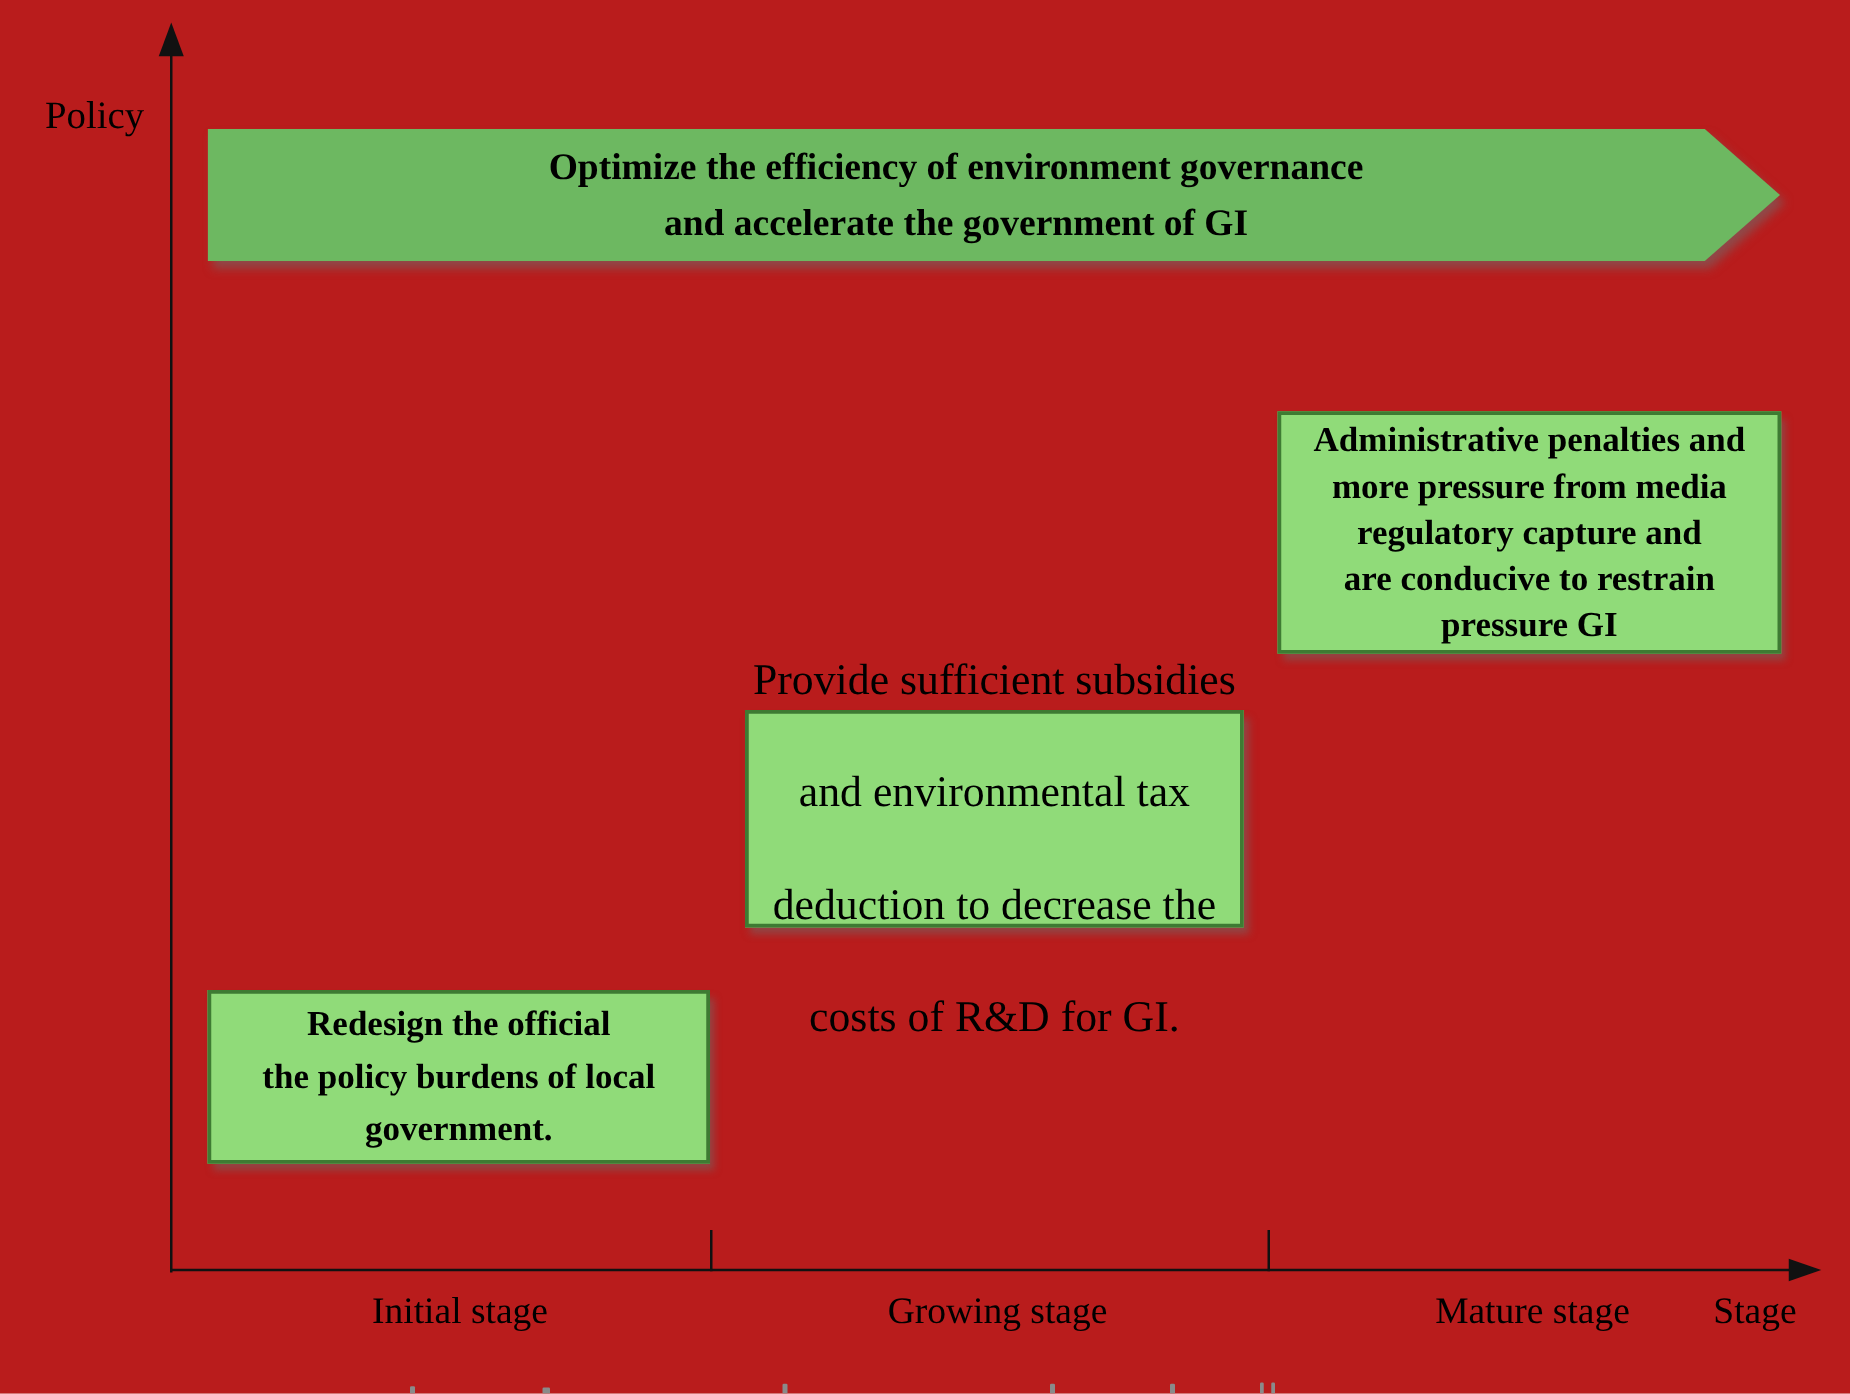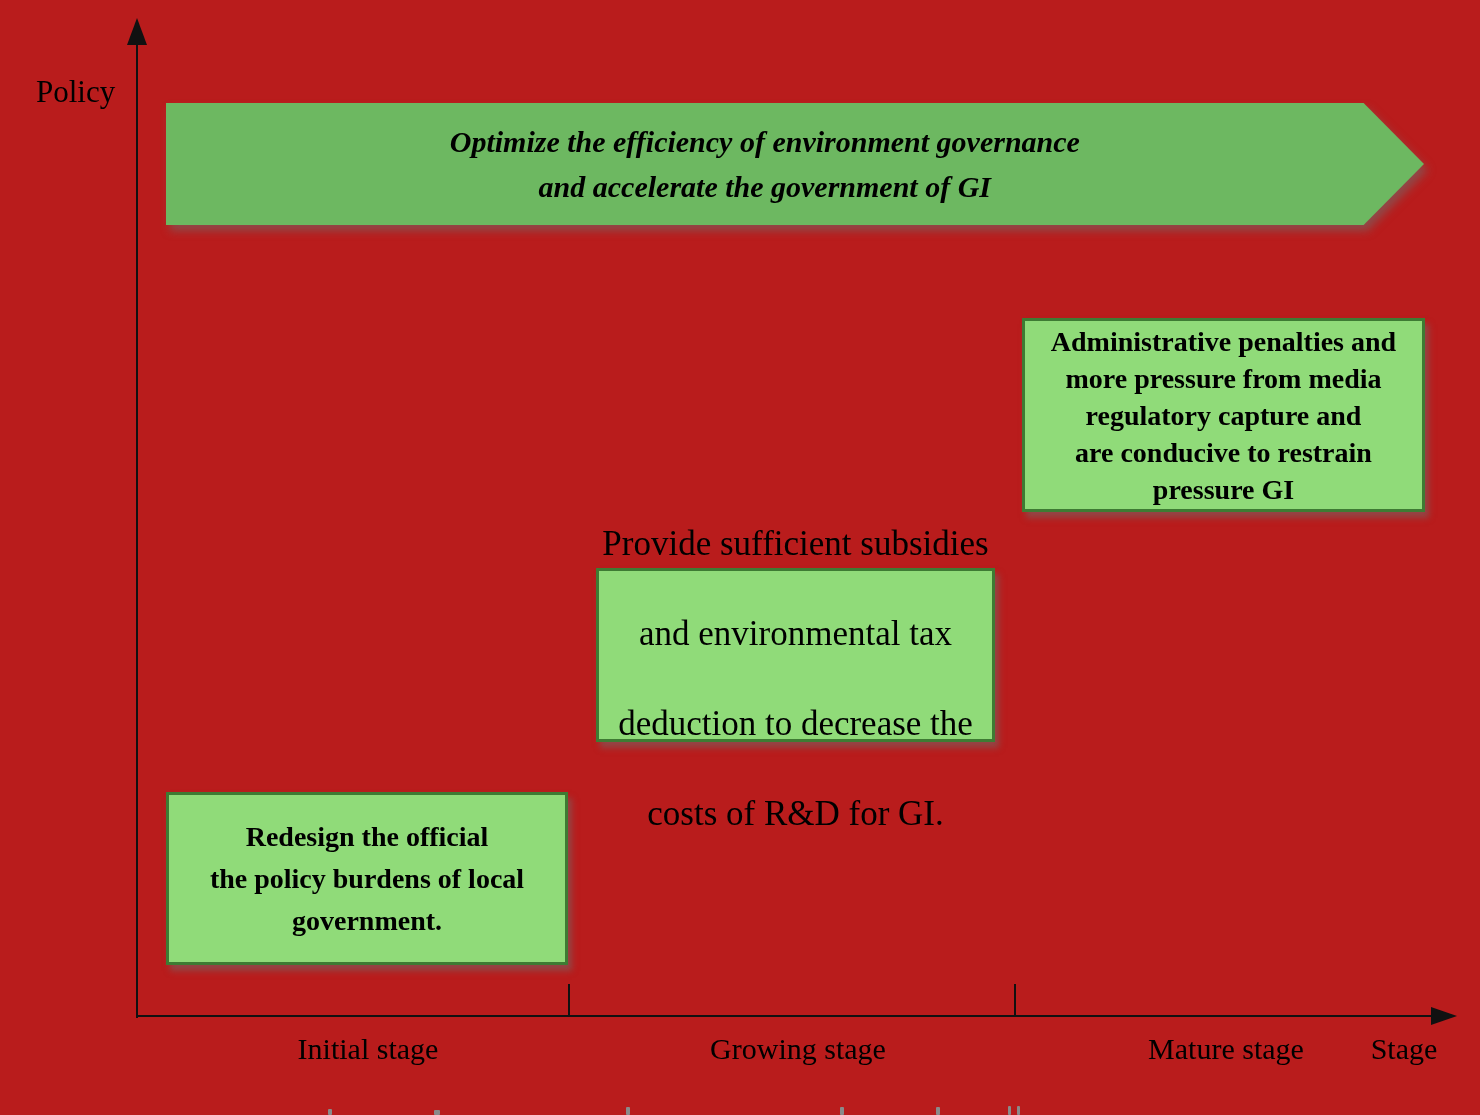--- a/index.html
+++ b/index.html
@@ -70,23 +70,22 @@
   }
   .stage-label.initial { left: 368px; }
   .stage-label.growing { left: 798px; }
   .stage-label.mature  { left: 1226px; }
   .stage-label.axis-name { left: 1404px; }
 
   
   .banner-wrap {
     position: absolute;
     left: 166px; top: 103px;
-    width: 1258px; height: 122px;
+    width: 1258px; height: 106px;
     filter: drop-shadow(4px 6px 4px rgba(110,110,110,0.55));
-    font-style: italic;
   }
   .banner {
     width: 100%; height: 100%;
     background: var(--banner-green, #6DB861);
     clip-path: polygon(0 0, 95.2% 0, 100% 50%, 95.2% 100%, 0 100%);
     display: flex;
     flex-direction: column;
     justify-content: center;
     gap: 13px;
     padding-right: 4.8%;
@@ -108,30 +107,30 @@
     flex-direction: column;
     justify-content: center;
     align-items: center;
   }
   .gbox .line {
     text-align: center;
     white-space: nowrap;
   }
   .gbox.initial {
     left: 166px; top: 792px;
-    width: 402px; height: 173px;
+    width: 402px; height: 139px;
   }
   .gbox.initial .line { font-size: 28px; font-weight: bold; line-height: 42px; }
   .gbox.growing {
     left: 596px; top: 568px;
     width: 399px; height: 174px;
   }
   .gbox.growing .line { font-size: 35px; font-weight: normal; line-height: 42px; margin-top: 48px; }
   .gbox.mature {
-    left: 1022px; top: 318px;
+    left: 1022px; top: 329px;
     width: 403px; height: 194px;
   }
   .gbox.mature .line { font-size: 28px; font-weight: bold; line-height: 37px; }
 
   
   .caption-frag {
     position: absolute;
     background: #8a8a8a;
     border-radius: 1px;
   }

